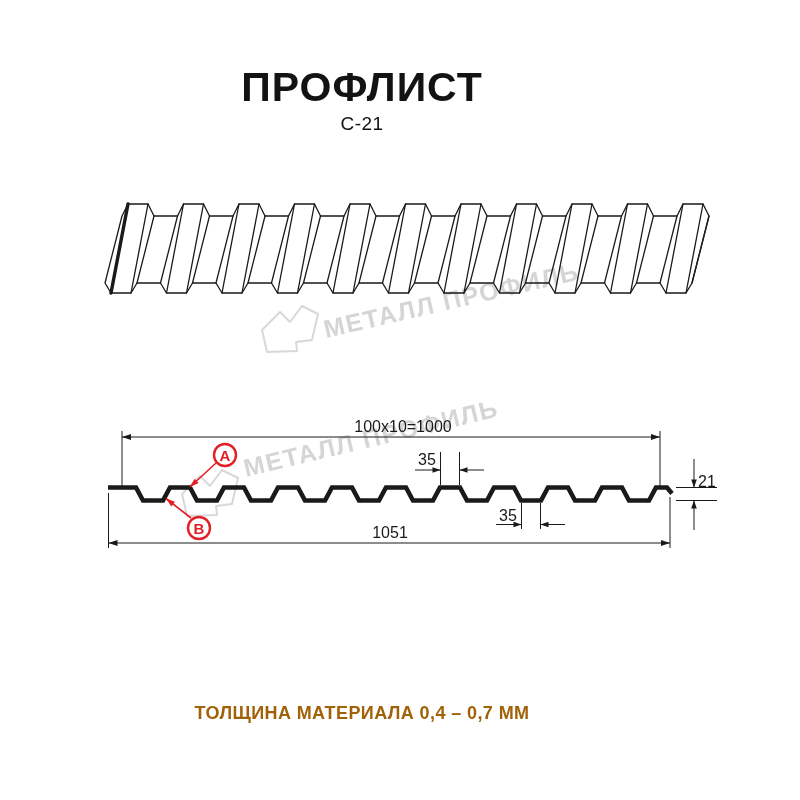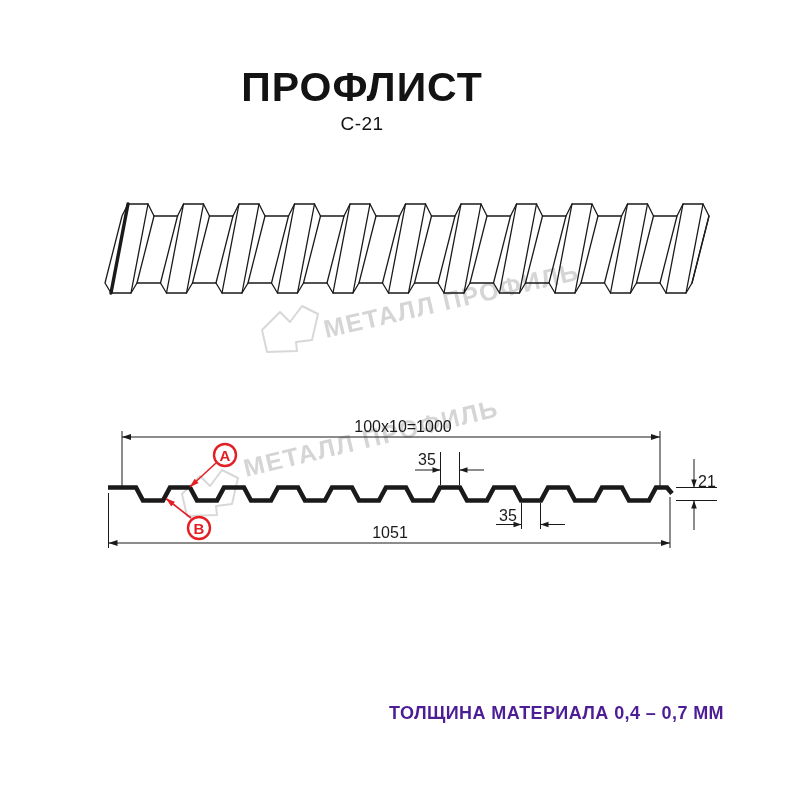--- a/index.html
+++ b/index.html
@@ -2,21 +2,21 @@
 <html><head>
 <meta charset="utf-8">
 <style>
   html,body{margin:0;padding:0;background:#fff;}
   .stage{position:relative;width:724px;height:800px;background:#fff;overflow:hidden;
          font-family:"Liberation Sans",sans-serif;}
   .stage svg{position:absolute;left:0;top:0;}
   .txt{position:absolute;left:0;right:0;text-align:center;color:#131313;}
   .title{top:64px;font-size:41px;font-weight:700;letter-spacing:1px;}
   .subtitle{top:113px;font-size:19px;font-weight:400;letter-spacing:.5px;}
-  .footer{top:703px;font-size:18px;font-weight:600;letter-spacing:.4px;color:#4c1d95;text-align:right;}
+  .footer{top:703px;font-size:18px;font-weight:600;letter-spacing:.4px;color:#a16207;}
   svg text{font-family:"Liberation Sans",sans-serif;}
   .dimlabel{font-size:16px;fill:#1a1a1a;}
   .wmtext{font-size:25px;font-weight:700;letter-spacing:1.5px;}
   .calloutletter{font-size:15px;font-weight:700;}
 </style>
 </head>
 <body>
 
 <div class="stage">
 

